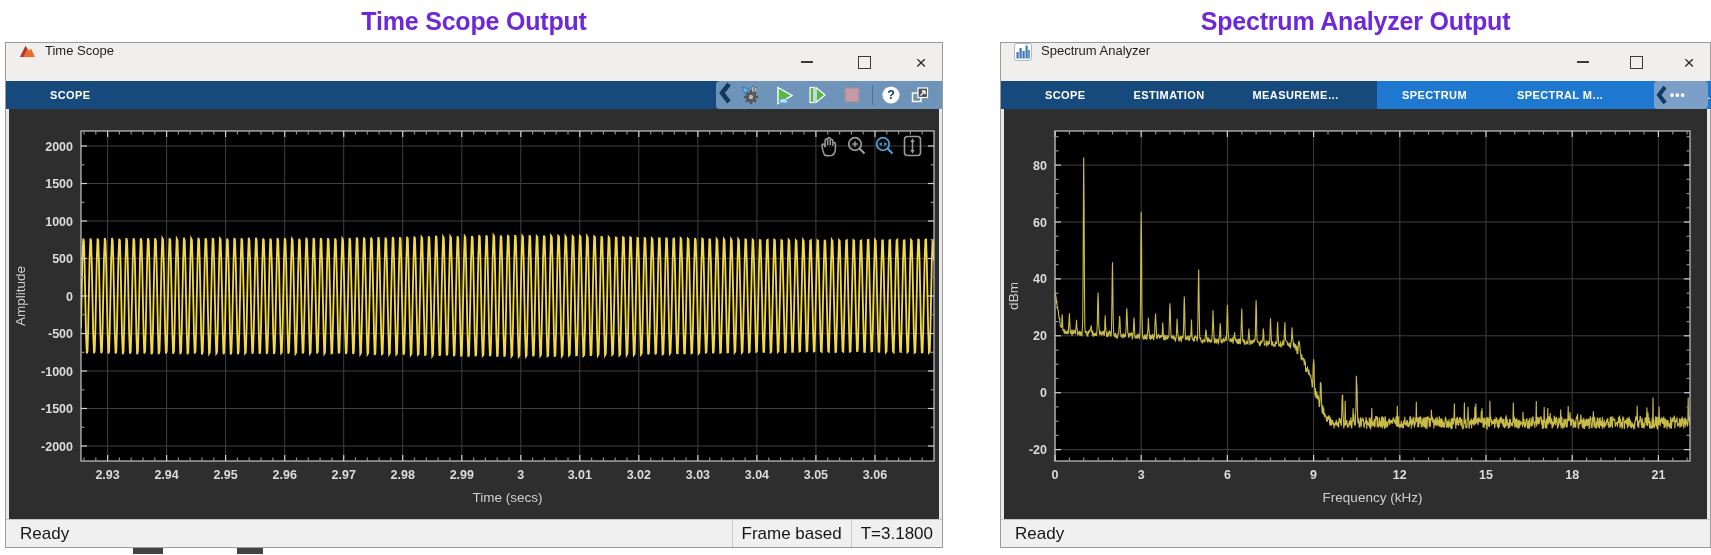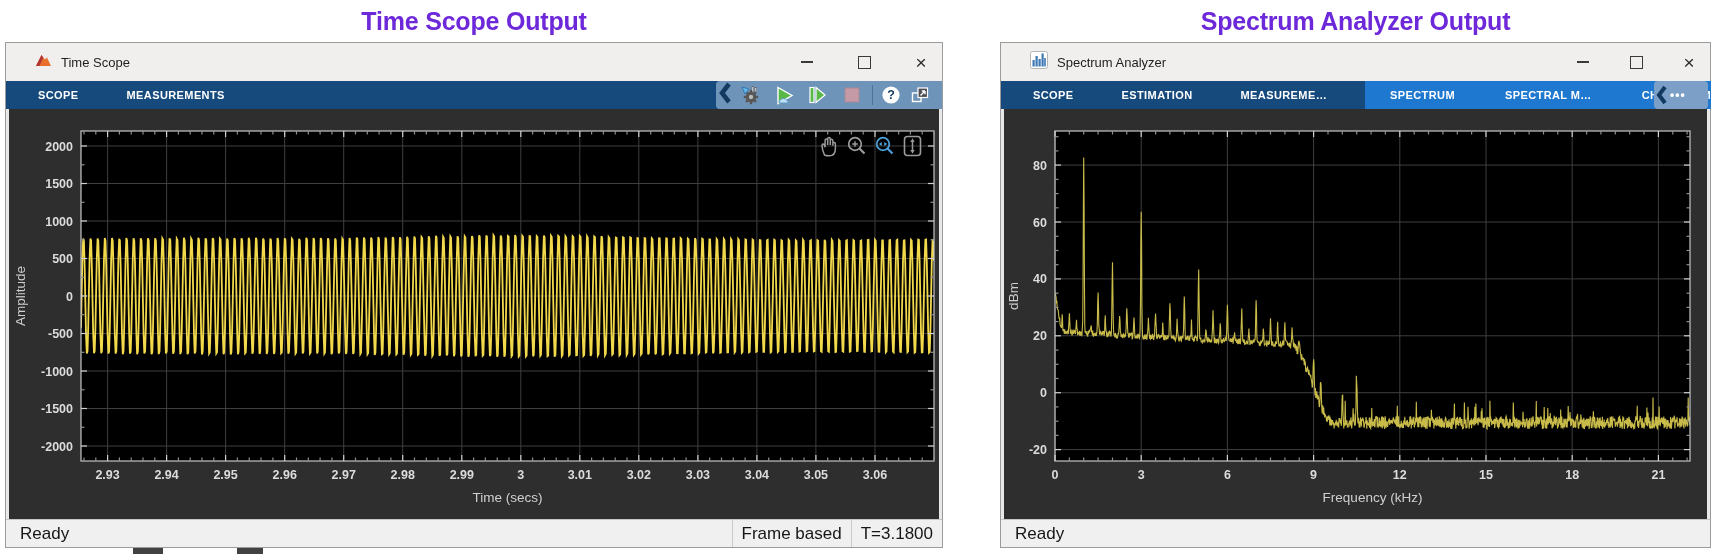--- a/index.html
+++ b/index.html
@@ -7,33 +7,33 @@
   .heading{position:absolute;top:6px;height:30px;line-height:30px;text-align:center;
     font-size:25px;font-weight:800;color:#6d28d9;letter-spacing:-0.2px;}
   #heading-left{left:5px;width:938px;}
   #heading-right{left:1000px;width:711px;}
 
   .win{position:absolute;top:42px;height:506px;box-sizing:border-box;border:1px solid #9b9b9b;
     background:#fff;display:flex;flex-direction:column;}
   #ts-win{left:5px;width:938px;}
   #sa-win{left:1000px;width:711px;}
 
-  .titlebar{height:38px;flex:0 0 38px;background:#f0efee;display:flex;align-items:center;
-    padding-left:29px;position:relative;}
+  .titlebar{height:38px;flex:0 0 38px;background:#f0efee;display:flex;
+    padding-left:13px;position:relative;}
   .titlebar .wtitle{font-size:13px;color:#1e1e1e;margin-left:9px;}
   .controls{position:absolute;right:6px;top:0;height:38px;display:flex;align-items:center;}
   .wbtn{width:30px;height:30px;display:flex;align-items:center;justify-content:center;cursor:default;}
   #ts-win .wbtn{margin-left:27px;}
   #sa-win .wbtn{margin-left:23px;}
   .min-glyph{width:12px;height:2px;background:#3a3a3a;display:block;}
   .max-glyph{width:11px;height:11px;border:1.5px solid #3a3a3a;display:block;}
   .close-glyph{font-size:19px;color:#2d2d2d;line-height:1;}
 
   .toolstrip{height:28px;flex:0 0 28px;background:#174a7c;display:flex;align-items:stretch;
-    position:relative;padding-left:8px;}
+    position:relative;padding-left:20px;}
   .tab{display:flex;align-items:center;padding:0 24px;font-size:11px;font-weight:700;
     color:#fff;letter-spacing:0.4px;white-space:nowrap;}
   .ctx-group{display:flex;align-items:stretch;background:#1f78cf;margin-left:14px;}
   .ctx-group .tab{padding:0 25px;}
   .iconpanel{position:absolute;right:0;top:0;height:28px;width:226px;background:#6f94ba;
     border-radius:4px 0 0 4px;display:flex;align-items:center;}
   .iconpanel .chev{margin-left:2px;}
   .tool-ic{display:flex;align-items:center;justify-content:center;width:22px;height:22px;}
   .tdivider{width:1px;height:20px;background:#4e729a;margin:0 7px 0 9px;}
   .overflow-btn{position:absolute;right:2px;top:0;height:28px;width:54px;background:#7b9fc6;
@@ -79,21 +79,20 @@
           <span class="max-glyph"></span>
         </span>
       <span class="wbtn">
           <span class="close-glyph">×</span>
         </span>
     </span>
   </div>
 
   <div class="toolstrip">
     <span class="tab">SCOPE</span>
-    <span class="tab">MEASUREMENTS</span>
     <div class="iconpanel">
       <span class="chev">
         <svg width="13" height="28" viewBox="0 0 13 28">
             <path d="M11 5 L4 14 L11 23" stroke="#12395f" stroke-width="4.5" fill="none"></path>
           </svg>
       </span>
       <span class="tool-ic" style="margin-left:8px">
         <svg width="20" height="20" viewBox="0 0 20 20">
           <circle cx="11" cy="12" r="5.2" fill="#565656"></circle>
           <g stroke="#565656" stroke-width="2.4">

